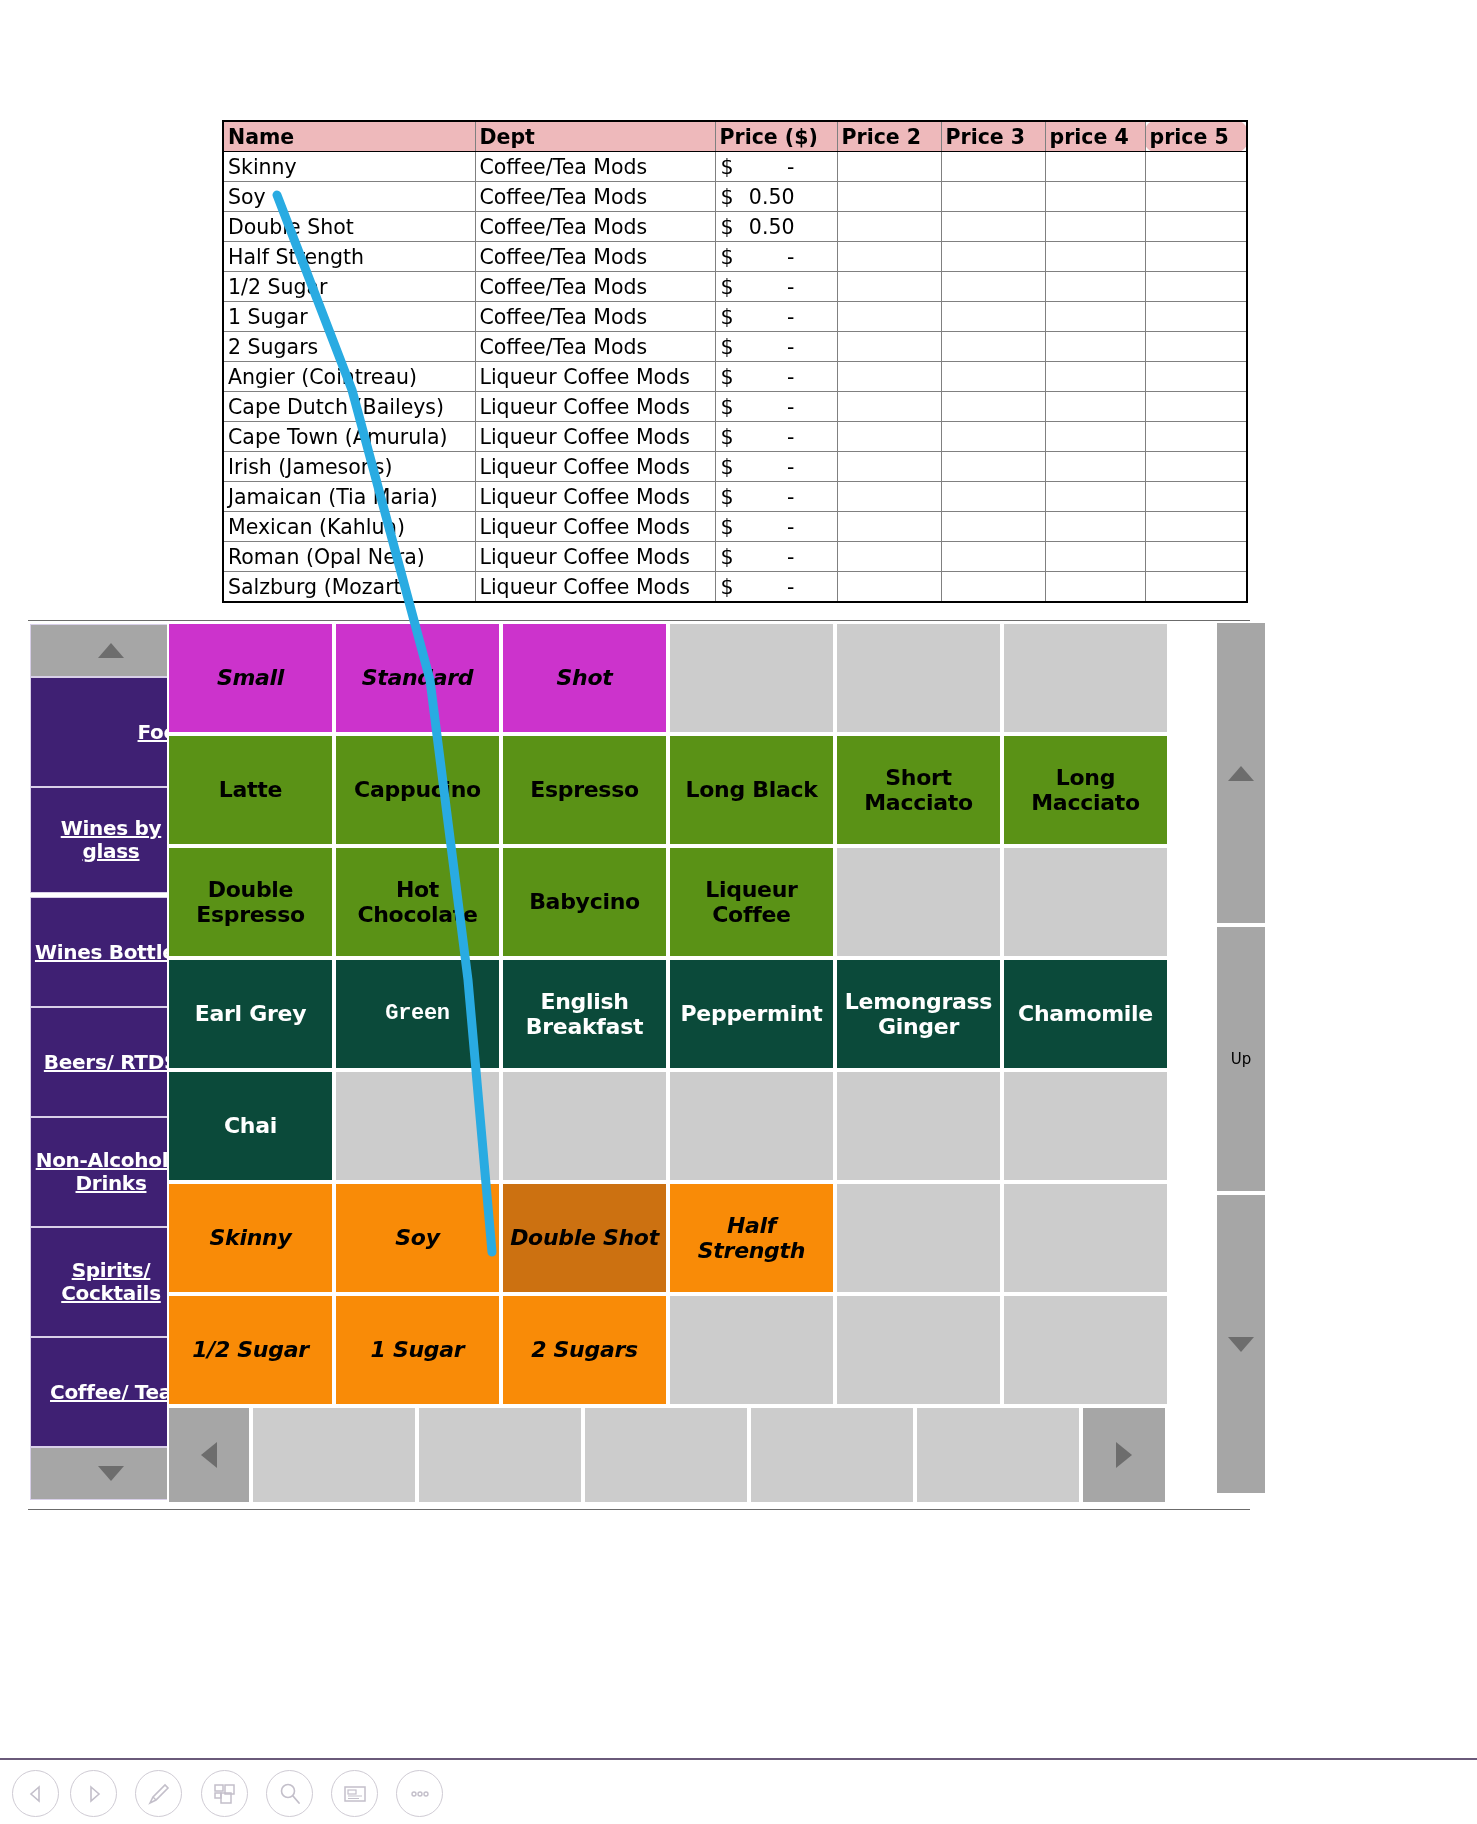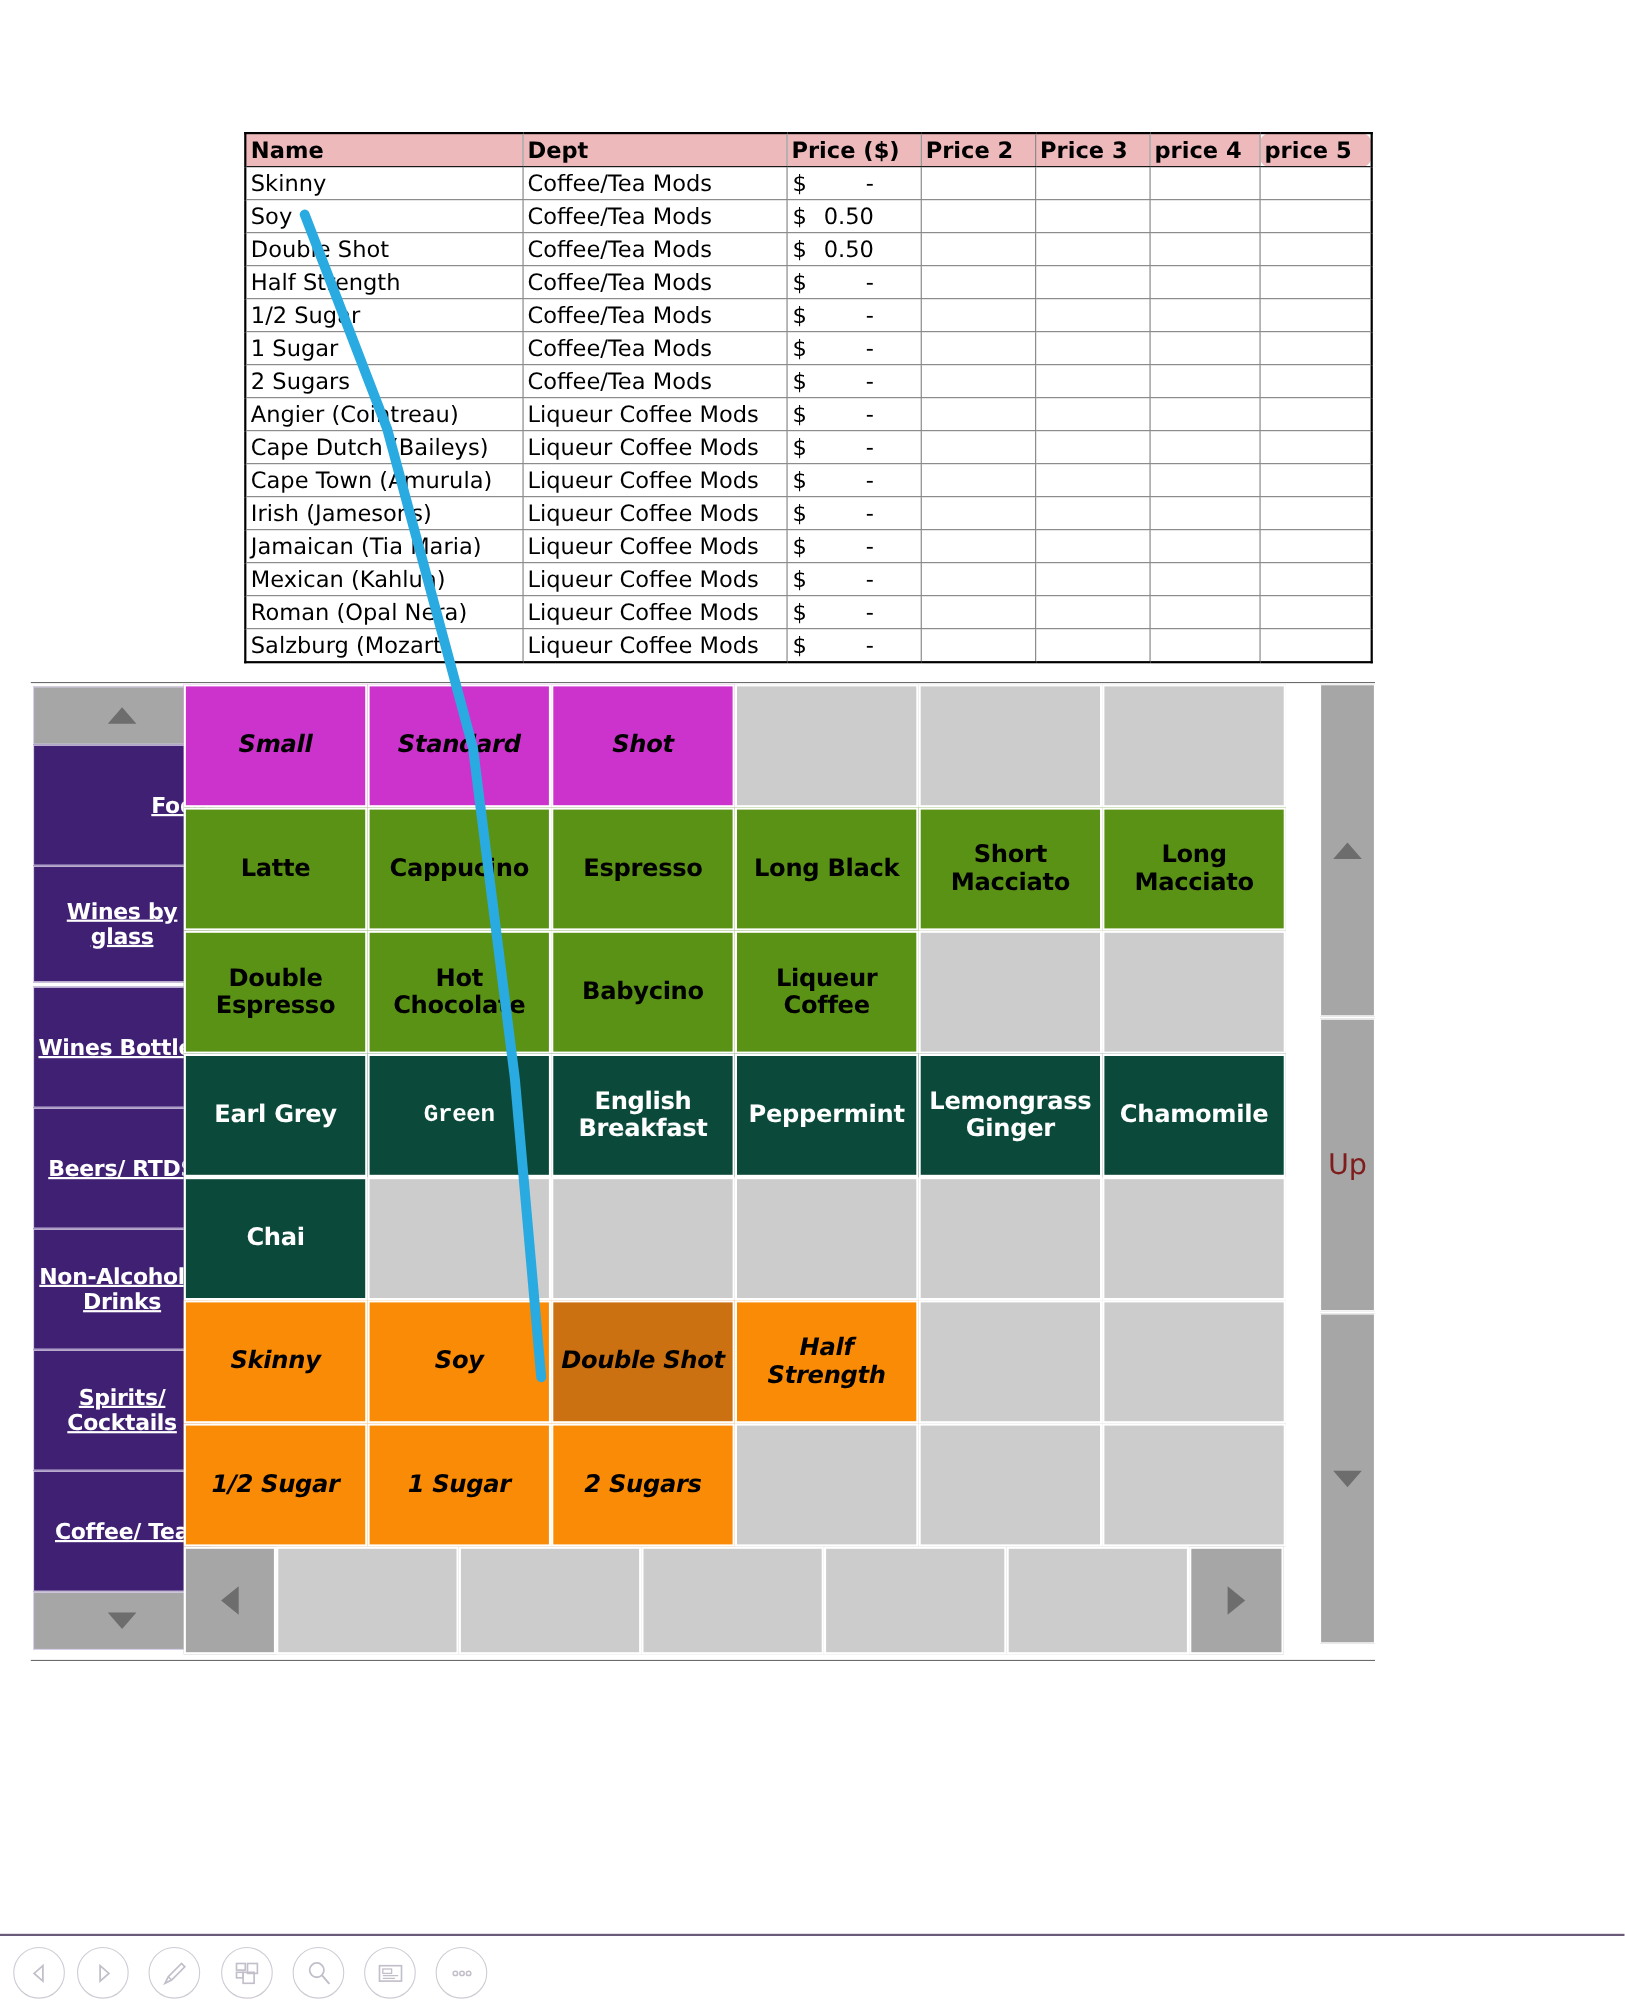--- a/index.html
+++ b/index.html
@@ -187,31 +187,31 @@
   
   #scroll-col {
     position: absolute;
     left: 1200px;
     top: 622px;
     width: 50px;
     height: 888px;
   }
   .scroll-btn {
     position: absolute;
-    left: 0;
+    left: 16px;
     width: 50px;
     background: #a6a6a6;
     box-sizing: border-box;
     border: 1px solid #ffffff;
     display: flex;
     align-items: center;
     justify-content: center;
-    color: #7f1d1d;
+    color: #000000;
     font-family: "DejaVu Sans", sans-serif;
-    font-size: 26px;
+    font-size: 15px;
   }
 
   
   #toolbar {
     position: absolute;
     left: 0;
     top: 1758px;
     width: 1477px;
     height: 66px;
     border-top: 2px solid #6a5a7a;

